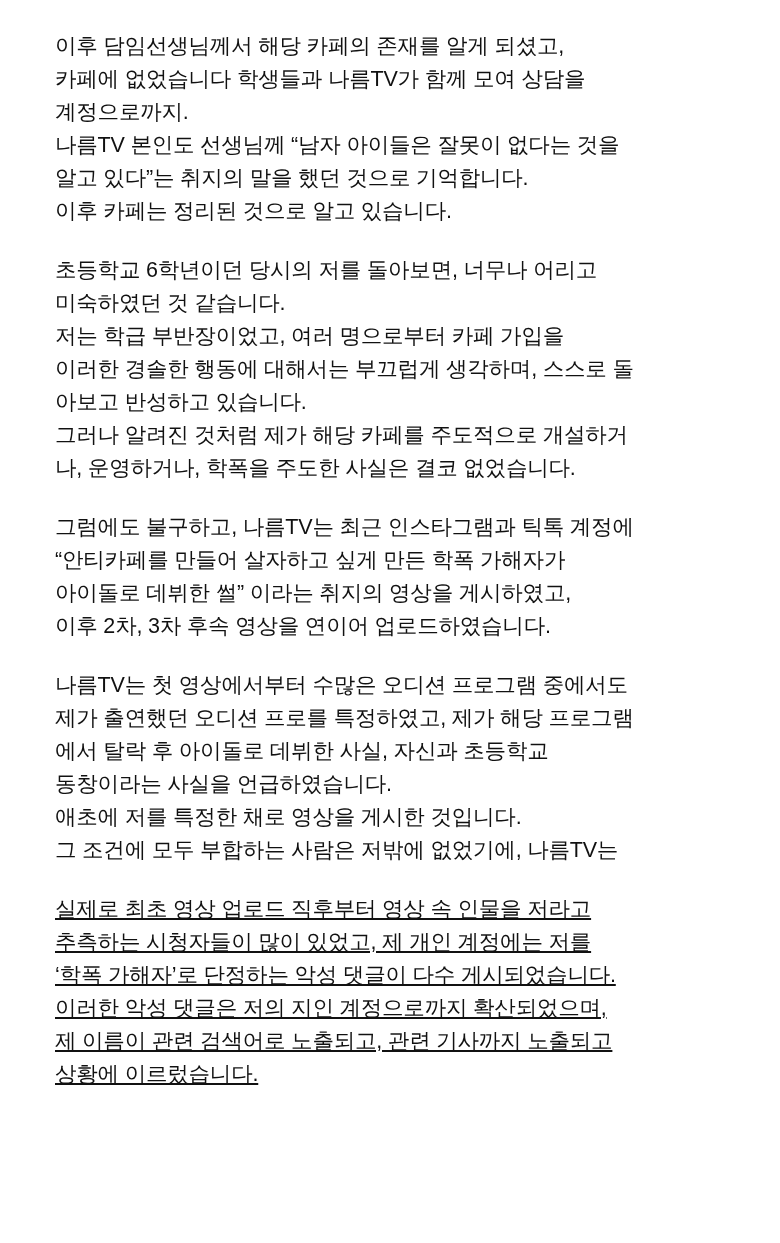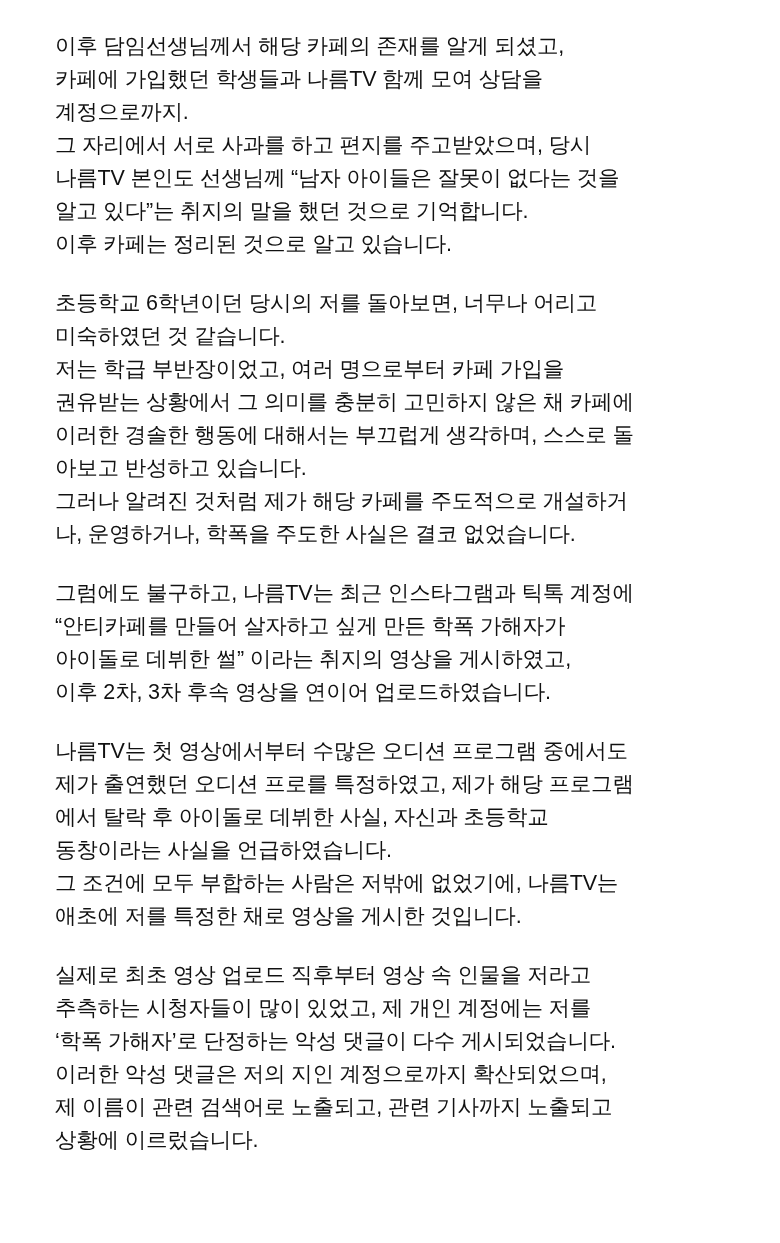--- a/index.html
+++ b/index.html
@@ -20,70 +20,69 @@
     width: 780px;
     height: 1243px;
     padding: 30px 32px 10px 55px;
     background: #ffffff;
   }
   .para {
     margin: 0 0 26px 0;
   }
   .para:last-child {
     margin-bottom: 5px;
+    text-decoration: underline;
   }
   .line {
     font-size: 21.5px;
     line-height: 33px;
     letter-spacing: -0.2px;
     white-space: pre-wrap;
     word-break: keep-all;
     color: #111111;
   }
 </style>
 </head>
 <body>
 
 <div class="page">
 
   <div class="para">
     <div class="line">이후 담임선생님께서 해당 카페의 존재를 알게 되셨고,</div>
-    <div class="line">카페에 가입했던 학생들과 나름TV 함께 모여 상담을</div>
+    <div class="line">카페에 없었습니다 학생들과 나름TV가 함께 모여 상담을</div>
     <div class="line">계정으로까지.</div>
-    <div class="line">그 자리에서 서로 사과를 하고 편지를 주고받았으며, 당시</div>
     <div class="line">나름TV 본인도 선생님께 “남자 아이들은 잘못이 없다는 것을</div>
     <div class="line">알고 있다”는 취지의 말을 했던 것으로 기억합니다.</div>
     <div class="line">이후 카페는 정리된 것으로 알고 있습니다.</div>
   </div>
 
   <div class="para">
     <div class="line">초등학교 6학년이던 당시의 저를 돌아보면, 너무나 어리고</div>
     <div class="line">미숙하였던 것 같습니다.</div>
     <div class="line">저는 학급 부반장이었고, 여러 명으로부터 카페 가입을</div>
-    <div class="line">권유받는 상황에서 그 의미를 충분히 고민하지 않은 채 카페에</div>
     <div class="line">이러한 경솔한 행동에 대해서는 부끄럽게 생각하며, 스스로 돌</div>
     <div class="line">아보고 반성하고 있습니다.</div>
     <div class="line">그러나 알려진 것처럼 제가 해당 카페를 주도적으로 개설하거</div>
     <div class="line">나, 운영하거나, 학폭을 주도한 사실은 결코 없었습니다.</div>
   </div>
 
   <div class="para">
     <div class="line">그럼에도 불구하고, 나름TV는 최근 인스타그램과 틱톡 계정에</div>
     <div class="line">“안티카페를 만들어 살자하고 싶게 만든 학폭 가해자가</div>
     <div class="line">아이돌로 데뷔한 썰” 이라는 취지의 영상을 게시하였고,</div>
     <div class="line">이후 2차, 3차 후속 영상을 연이어 업로드하였습니다.</div>
   </div>
 
   <div class="para">
     <div class="line">나름TV는 첫 영상에서부터 수많은 오디션 프로그램 중에서도</div>
     <div class="line">제가 출연했던 오디션 프로를 특정하였고, 제가 해당 프로그램</div>
     <div class="line">에서 탈락 후 아이돌로 데뷔한 사실, 자신과 초등학교</div>
     <div class="line">동창이라는 사실을 언급하였습니다.</div>
+    <div class="line">애초에 저를 특정한 채로 영상을 게시한 것입니다.</div>
     <div class="line">그 조건에 모두 부합하는 사람은 저밖에 없었기에, 나름TV는</div>
-    <div class="line">애초에 저를 특정한 채로 영상을 게시한 것입니다.</div>
   </div>
 
   <div class="para">
     <div class="line">실제로 최초 영상 업로드 직후부터 영상 속 인물을 저라고</div>
     <div class="line">추측하는 시청자들이 많이 있었고, 제 개인 계정에는 저를</div>
     <div class="line">‘학폭 가해자’로 단정하는 악성 댓글이 다수 게시되었습니다.</div>
     <div class="line">이러한 악성 댓글은 저의 지인 계정으로까지 확산되었으며,</div>
     <div class="line">제 이름이 관련 검색어로 노출되고, 관련 기사까지 노출되고</div>
     <div class="line">상황에 이르렀습니다.</div>
   </div>

